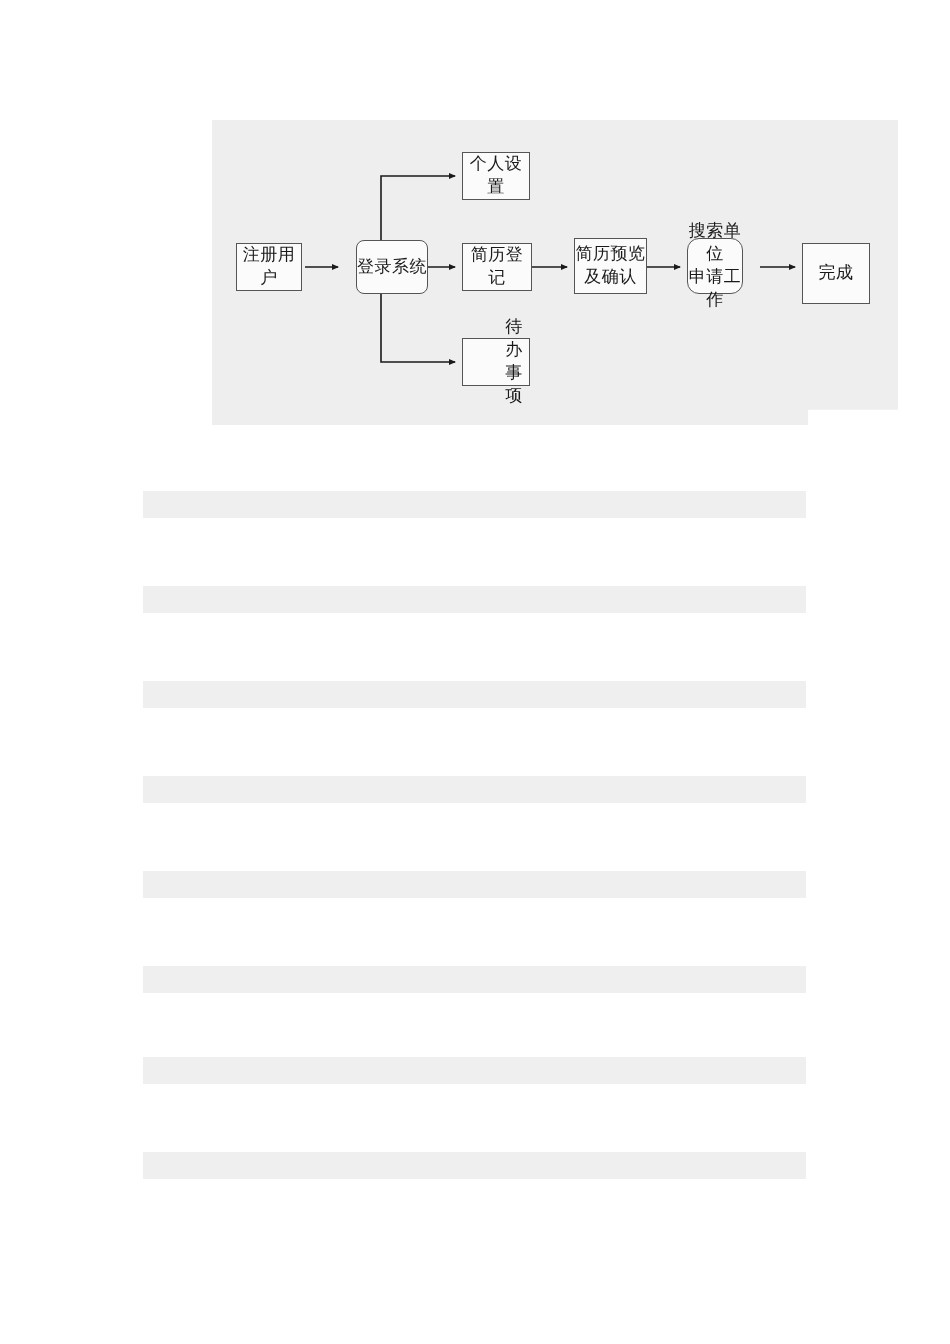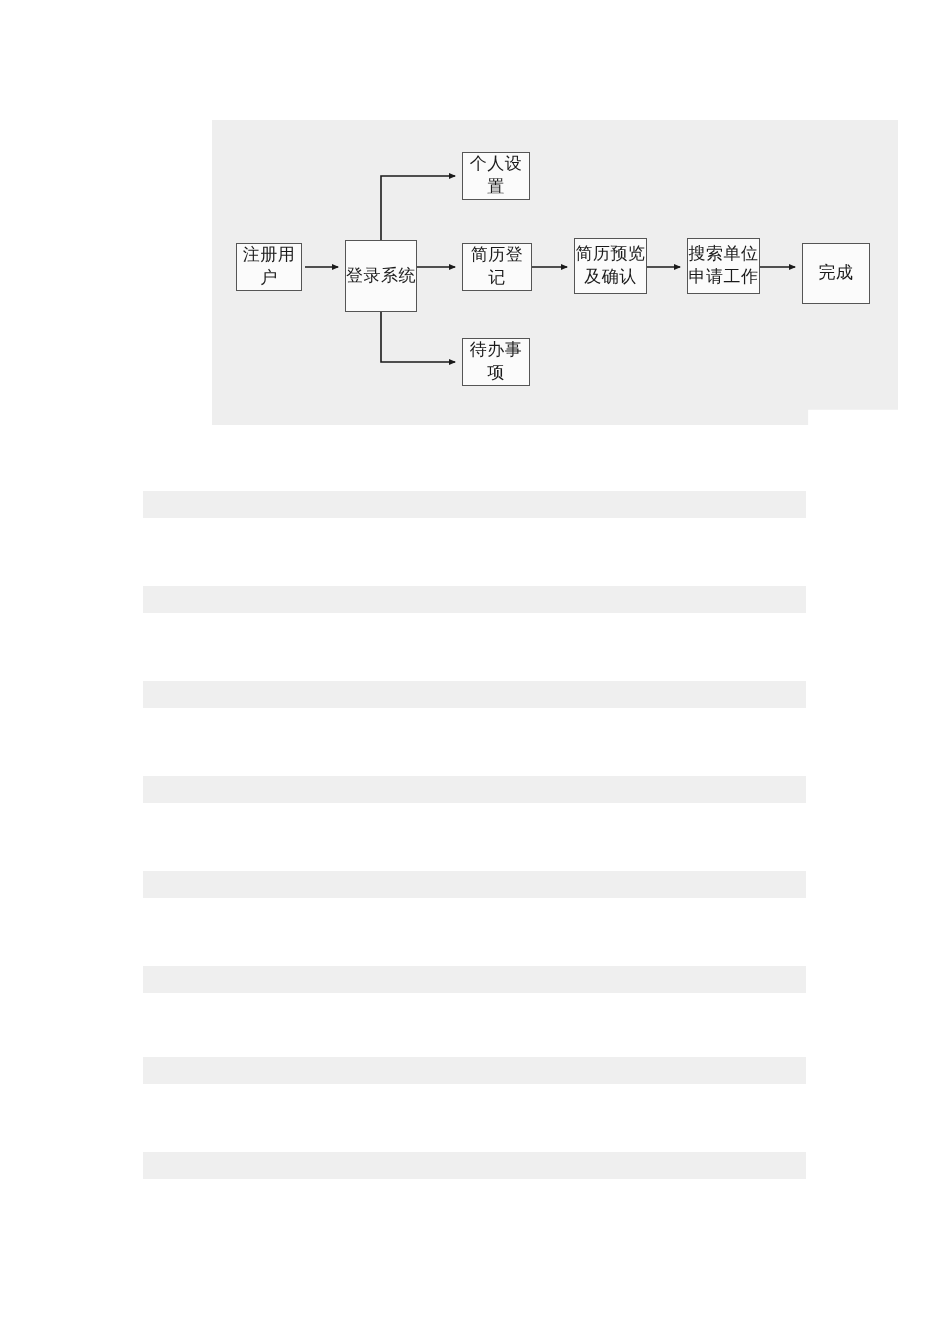--- a/index.html
+++ b/index.html
@@ -95,32 +95,32 @@
 
       <line x1="320" y1="147" x2="355" y2="147" stroke="#1a1a1a" stroke-width="1.6" marker-end="url(#arrowhead)"></line>
 
       <line x1="435" y1="147" x2="468" y2="147" stroke="#1a1a1a" stroke-width="1.6" marker-end="url(#arrowhead)"></line>
 
       <line x1="548" y1="147" x2="583" y2="147" stroke="#1a1a1a" stroke-width="1.6" marker-end="url(#arrowhead)"></line>
     </svg>
 
     <div class="flow-box" style="left:24px;  top:123px; width:66px; height:48px;">注册用户</div>
 
-    <div class="flow-box" style="left:133px; top:120px; width:72px; height:72px;">登录系统</div>
+    <div class="flow-box" style="left:144px; top:120px; width:72px; height:54px;border-radius:8px;">登录系统</div>
 
     <div class="flow-box" style="left:250px; top:32px;  width:68px; height:48px;">个人设置</div>
 
-    <div class="flow-box" style="left:250px; top:218px; width:68px; height:48px;">待办事项</div>
+    <div class="flow-box" style="left:250px; top:218px; width:68px; height:48px;padding-left:36px;">待办事项</div>
 
     <div class="flow-box" style="left:250px; top:123px; width:70px; height:48px;">简历登记</div>
 
     <div class="flow-box" style="left:362px; top:118px; width:73px; height:56px;">简历预览
 及确认</div>
 
-    <div class="flow-box" style="left:475px; top:118px; width:73px; height:56px;">搜索单位
+    <div class="flow-box" style="left:475px; top:118px; width:56px; height:56px;border-radius:12px;">搜索单位
 申请工作</div>
 
     <div class="flow-box" style="left:590px; top:123px; width:68px; height:61px;">完成</div>
 
   </div>
 
   <div class="content-bar" style="top:491px;"></div>
   <div class="content-bar" style="top:586px;"></div>
   <div class="content-bar" style="top:681px;"></div>
   <div class="content-bar" style="top:776px;"></div>

